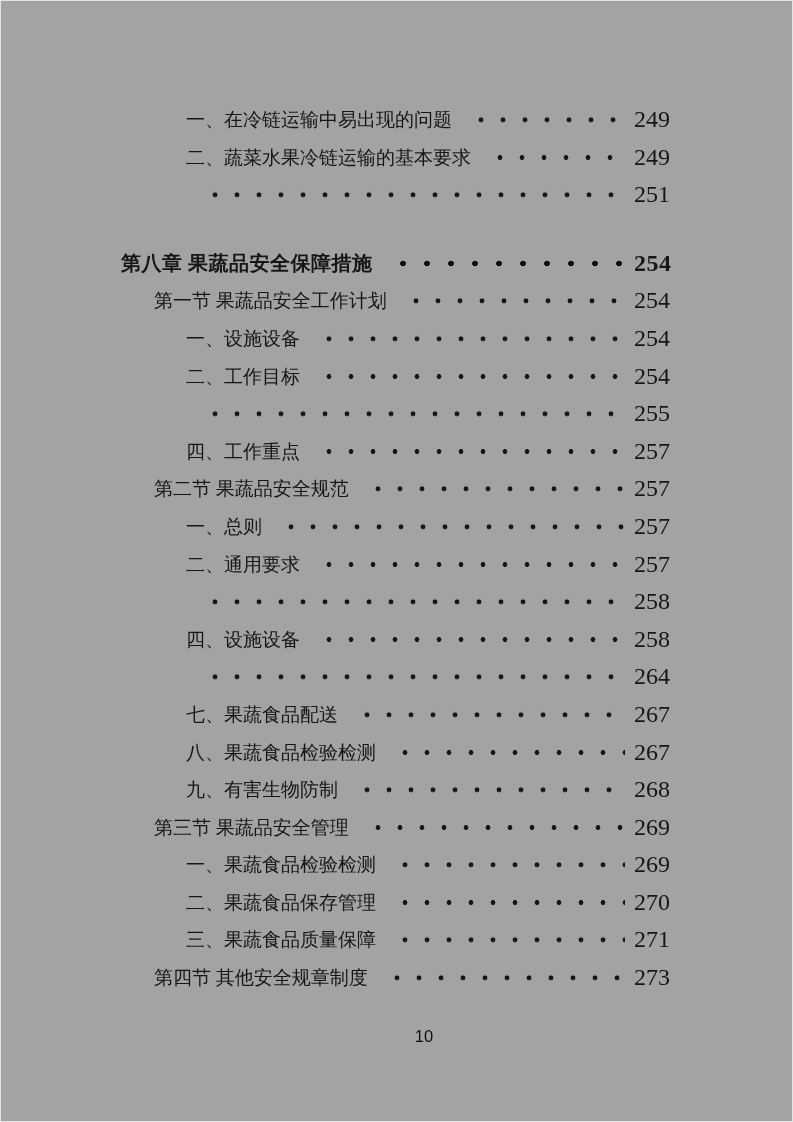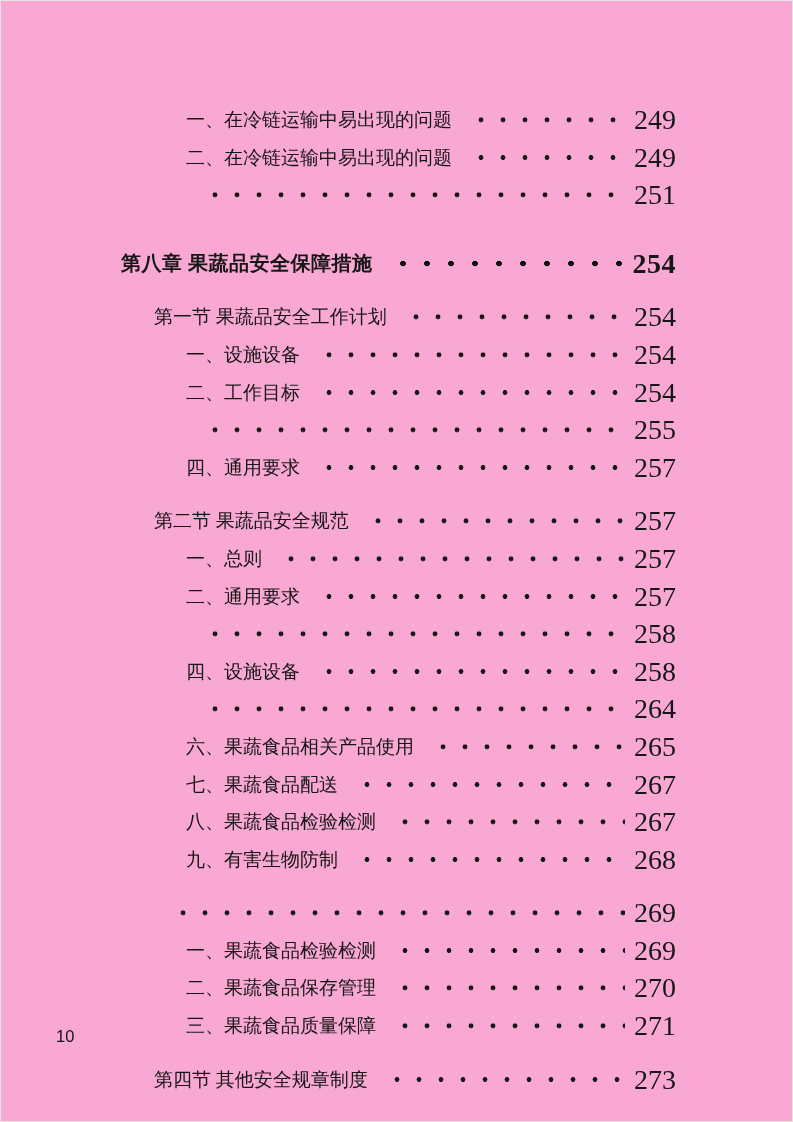--- a/index.html
+++ b/index.html
@@ -4,42 +4,42 @@
 <style>
   html, body {
     margin: 0;
     padding: 0;
     background: #ffffff;
   }
   .page {
     position: relative;
     width: 793px;
     height: 1122px;
-    background: #f9a8d4;
+    background: #a3a3a3;
     box-sizing: border-box;
     border: 1px solid #e4e4e4;
     overflow: hidden;
     font-family: "Liberation Serif", "DejaVu Serif", serif;
     color: #161616;
   }
   .toc {
     position: absolute;
     top: 100px;
     left: 120px;
     right: 116px;
   }
   .toc-row {
     display: flex;
     align-items: center;
     height: 37.6px;
     font-size: 19px;
     line-height: 37.6px;
     white-space: nowrap;
   }
-  .toc-row.section { padding-left: 33px; margin-top: 16px; }
+  .toc-row.section { padding-left: 33px; }
   .toc-row.item    { padding-left: 65px; }
   .toc-row.chapter {
     font-weight: bold;
     font-size: 20px;
     letter-spacing: 0.5px;
     margin-top: 31px;
   }
   .toc-text {
     flex: 0 0 auto;
     white-space: nowrap;
@@ -55,50 +55,49 @@
     background-repeat: repeat-x;
     min-width: 20px;
   }
   .toc-row.chapter .leader {
     background-image: radial-gradient(circle, #101010 2.6px, rgba(0,0,0,0) 3.1px);
     background-size: 24px 100%;
   }
   .pagenum {
     flex: 0 0 auto;
     min-width: 42px;
-    text-align: right;
-    font-size: 28px;
+    font-size: 24px;
     font-family: "Liberation Serif", "DejaVu Serif", serif;
   }
   .footer {
     position: absolute;
     top: 1026px;
     left: 0;
     width: 100%;
     padding-left: 55px;
     box-sizing: border-box;
-    text-align: left;
+    text-align: center;
     font-family: "Liberation Sans", "DejaVu Sans", sans-serif;
     font-size: 16.5px;
     color: #111111;
   }
 </style>
 </head>
 <body>
 
 <div class="page">
   <div class="toc" id="toc">
   <div class="toc-row item">
     <span class="toc-text">一、在冷链运输中易出现的问题</span>
     <span class="leader"></span>
     <span class="pagenum">249</span>
   </div>
 
   <div class="toc-row item">
-    <span class="toc-text">二、在冷链运输中易出现的问题</span>
+    <span class="toc-text">二、蔬菜水果冷链运输的基本要求</span>
     <span class="leader"></span>
     <span class="pagenum">249</span>
   </div>
 
   <div class="toc-row item">
     <span class="leader"></span>
     <span class="pagenum">251</span>
   </div>
 
   <div class="toc-row chapter">
@@ -124,21 +123,21 @@
     <span class="leader"></span>
     <span class="pagenum">254</span>
   </div>
 
   <div class="toc-row item">
     <span class="leader"></span>
     <span class="pagenum">255</span>
   </div>
 
   <div class="toc-row item">
-    <span class="toc-text">四、通用要求</span>
+    <span class="toc-text">四、工作重点</span>
     <span class="leader"></span>
     <span class="pagenum">257</span>
   </div>
 
   <div class="toc-row section">
     <span class="toc-text">第二节 果蔬品安全规范</span>
     <span class="leader"></span>
     <span class="pagenum">257</span>
   </div>
 
@@ -163,45 +162,41 @@
     <span class="toc-text">四、设施设备</span>
     <span class="leader"></span>
     <span class="pagenum">258</span>
   </div>
 
   <div class="toc-row item">
     <span class="leader"></span>
     <span class="pagenum">264</span>
   </div>
 
-  <div class="toc-row item">
-    <span class="toc-text">六、果蔬食品相关产品使用</span>
-    <span class="leader"></span>
-    <span class="pagenum">265</span>
-  </div>
 
   <div class="toc-row item">
     <span class="toc-text">七、果蔬食品配送</span>
     <span class="leader"></span>
     <span class="pagenum">267</span>
   </div>
 
   <div class="toc-row item">
     <span class="toc-text">八、果蔬食品检验检测</span>
     <span class="leader"></span>
     <span class="pagenum">267</span>
   </div>
 
   <div class="toc-row item">
     <span class="toc-text">九、有害生物防制</span>
     <span class="leader"></span>
     <span class="pagenum">268</span>
   </div>
 
   <div class="toc-row section">
+    <span class="toc-text">第三节 果蔬品安全管理</span>
     <span class="leader"></span>
     <span class="pagenum">269</span>
   </div>
 
   <div class="toc-row item">
     <span class="toc-text">一、果蔬食品检验检测</span>
     <span class="leader"></span>
     <span class="pagenum">269</span>
   </div>
 

